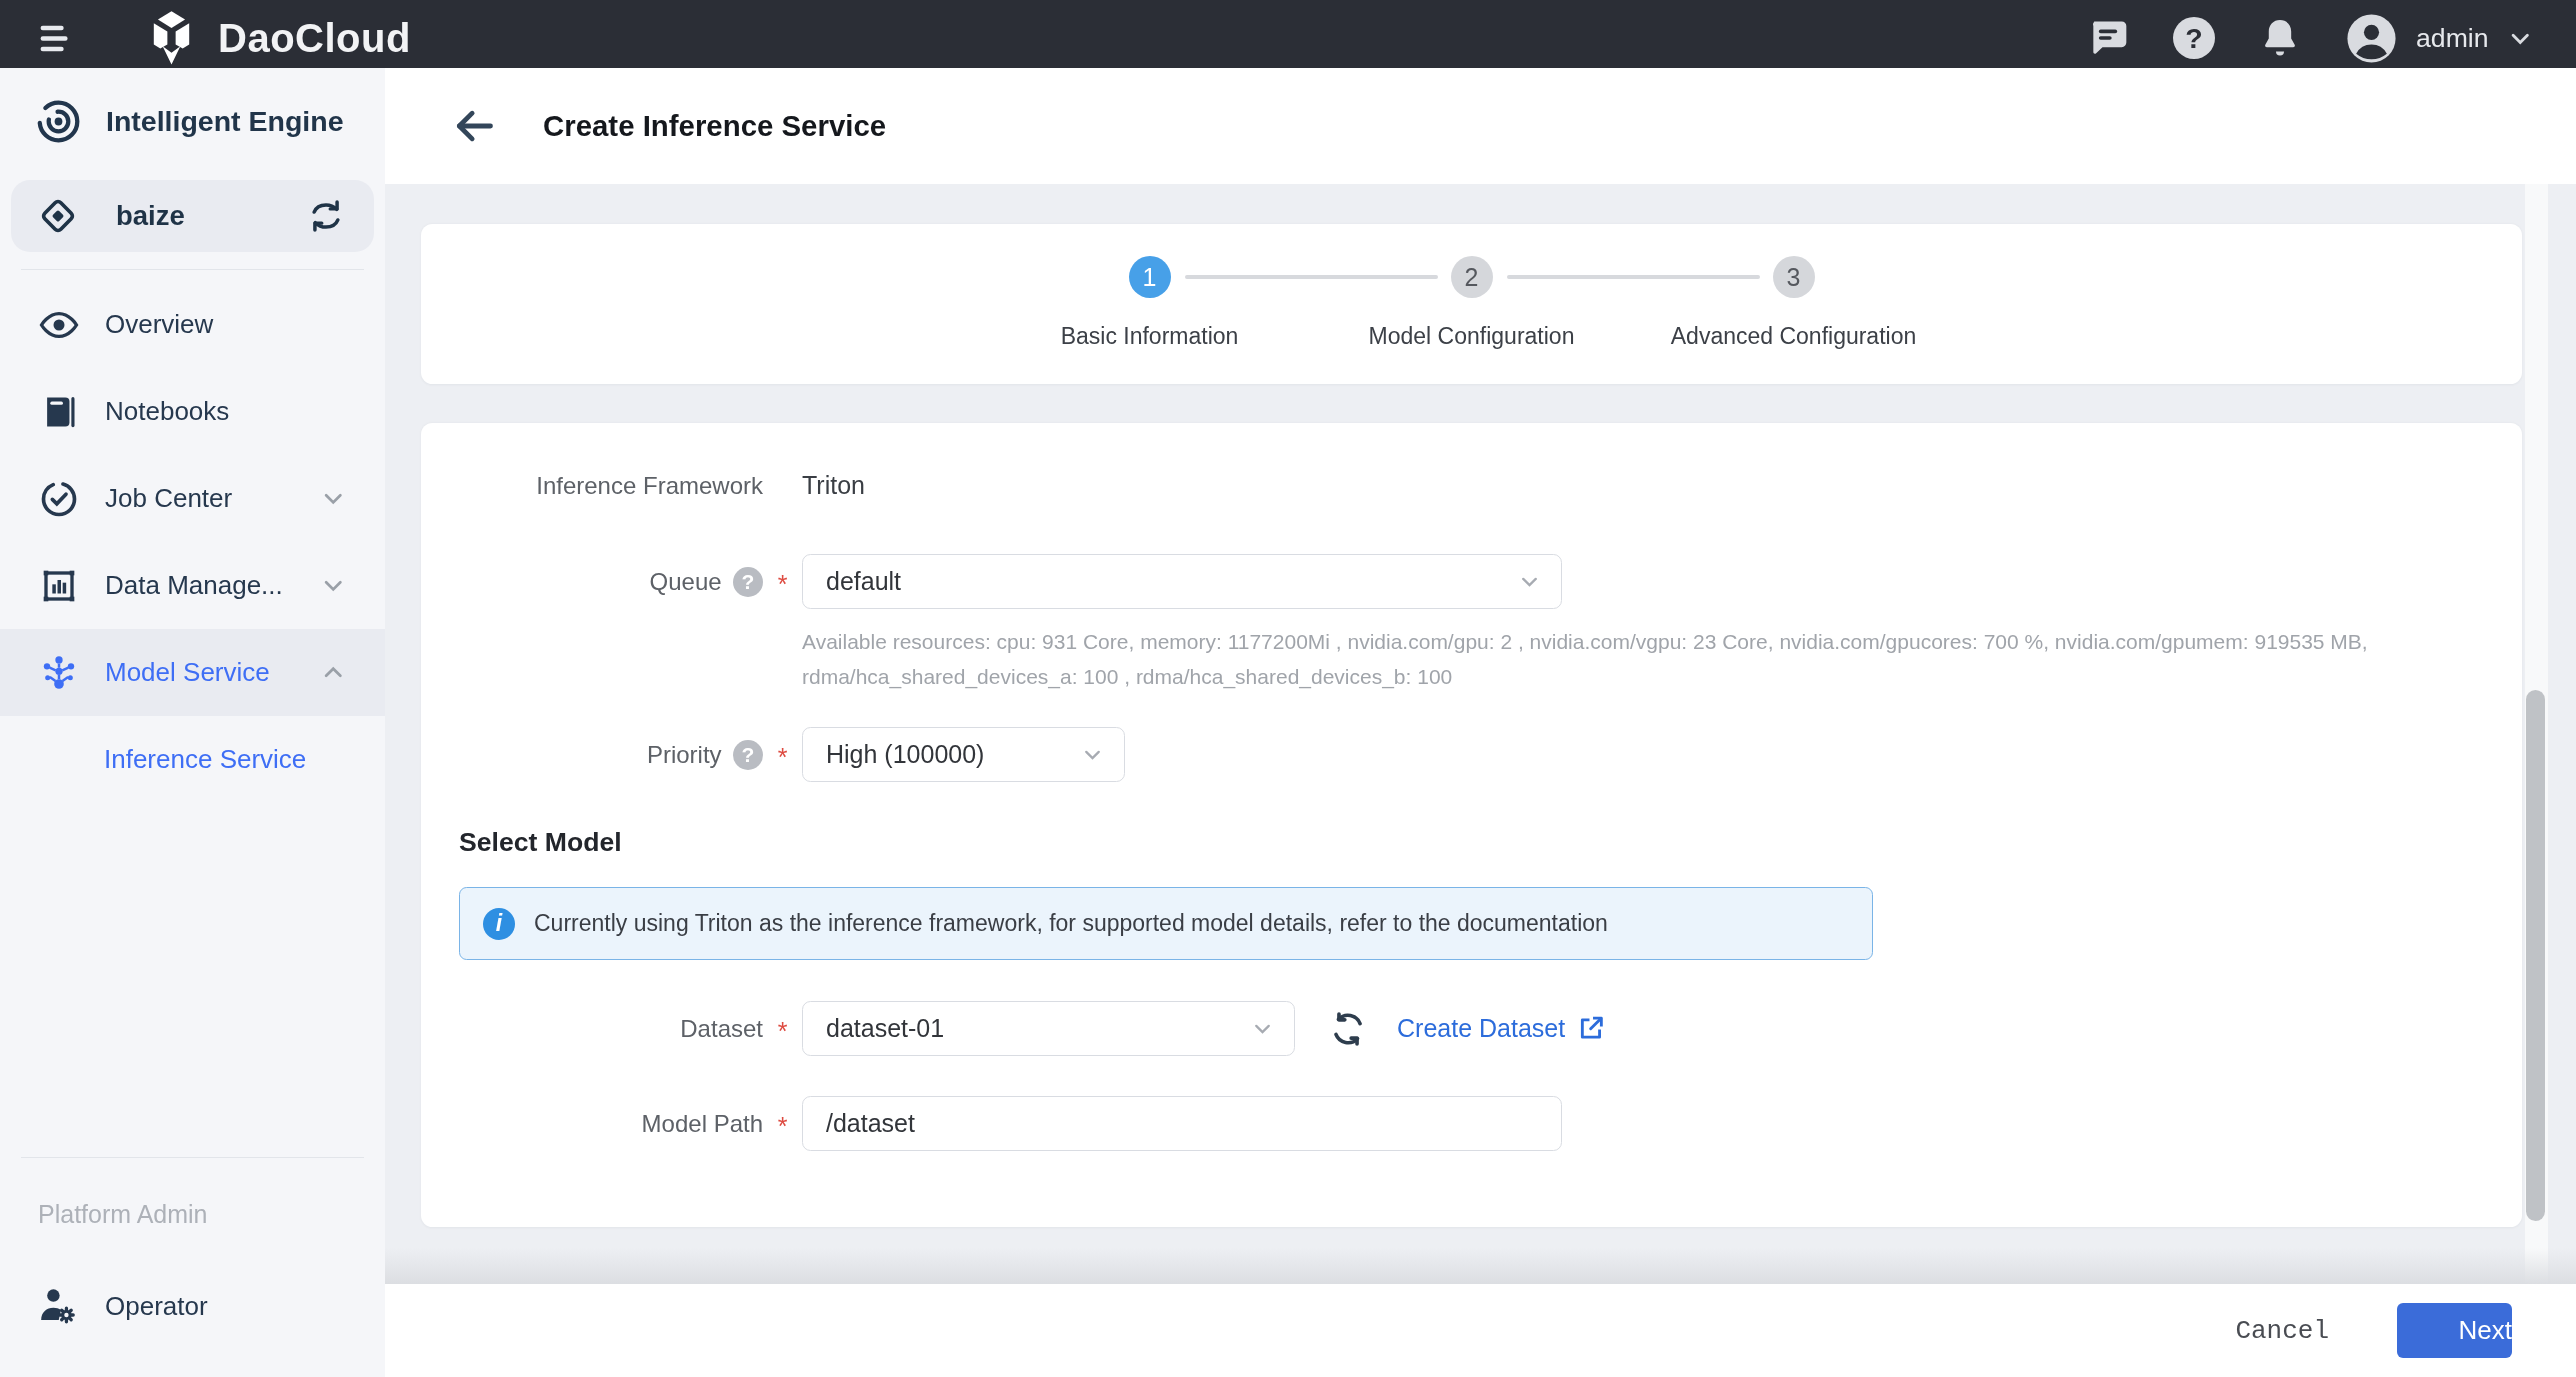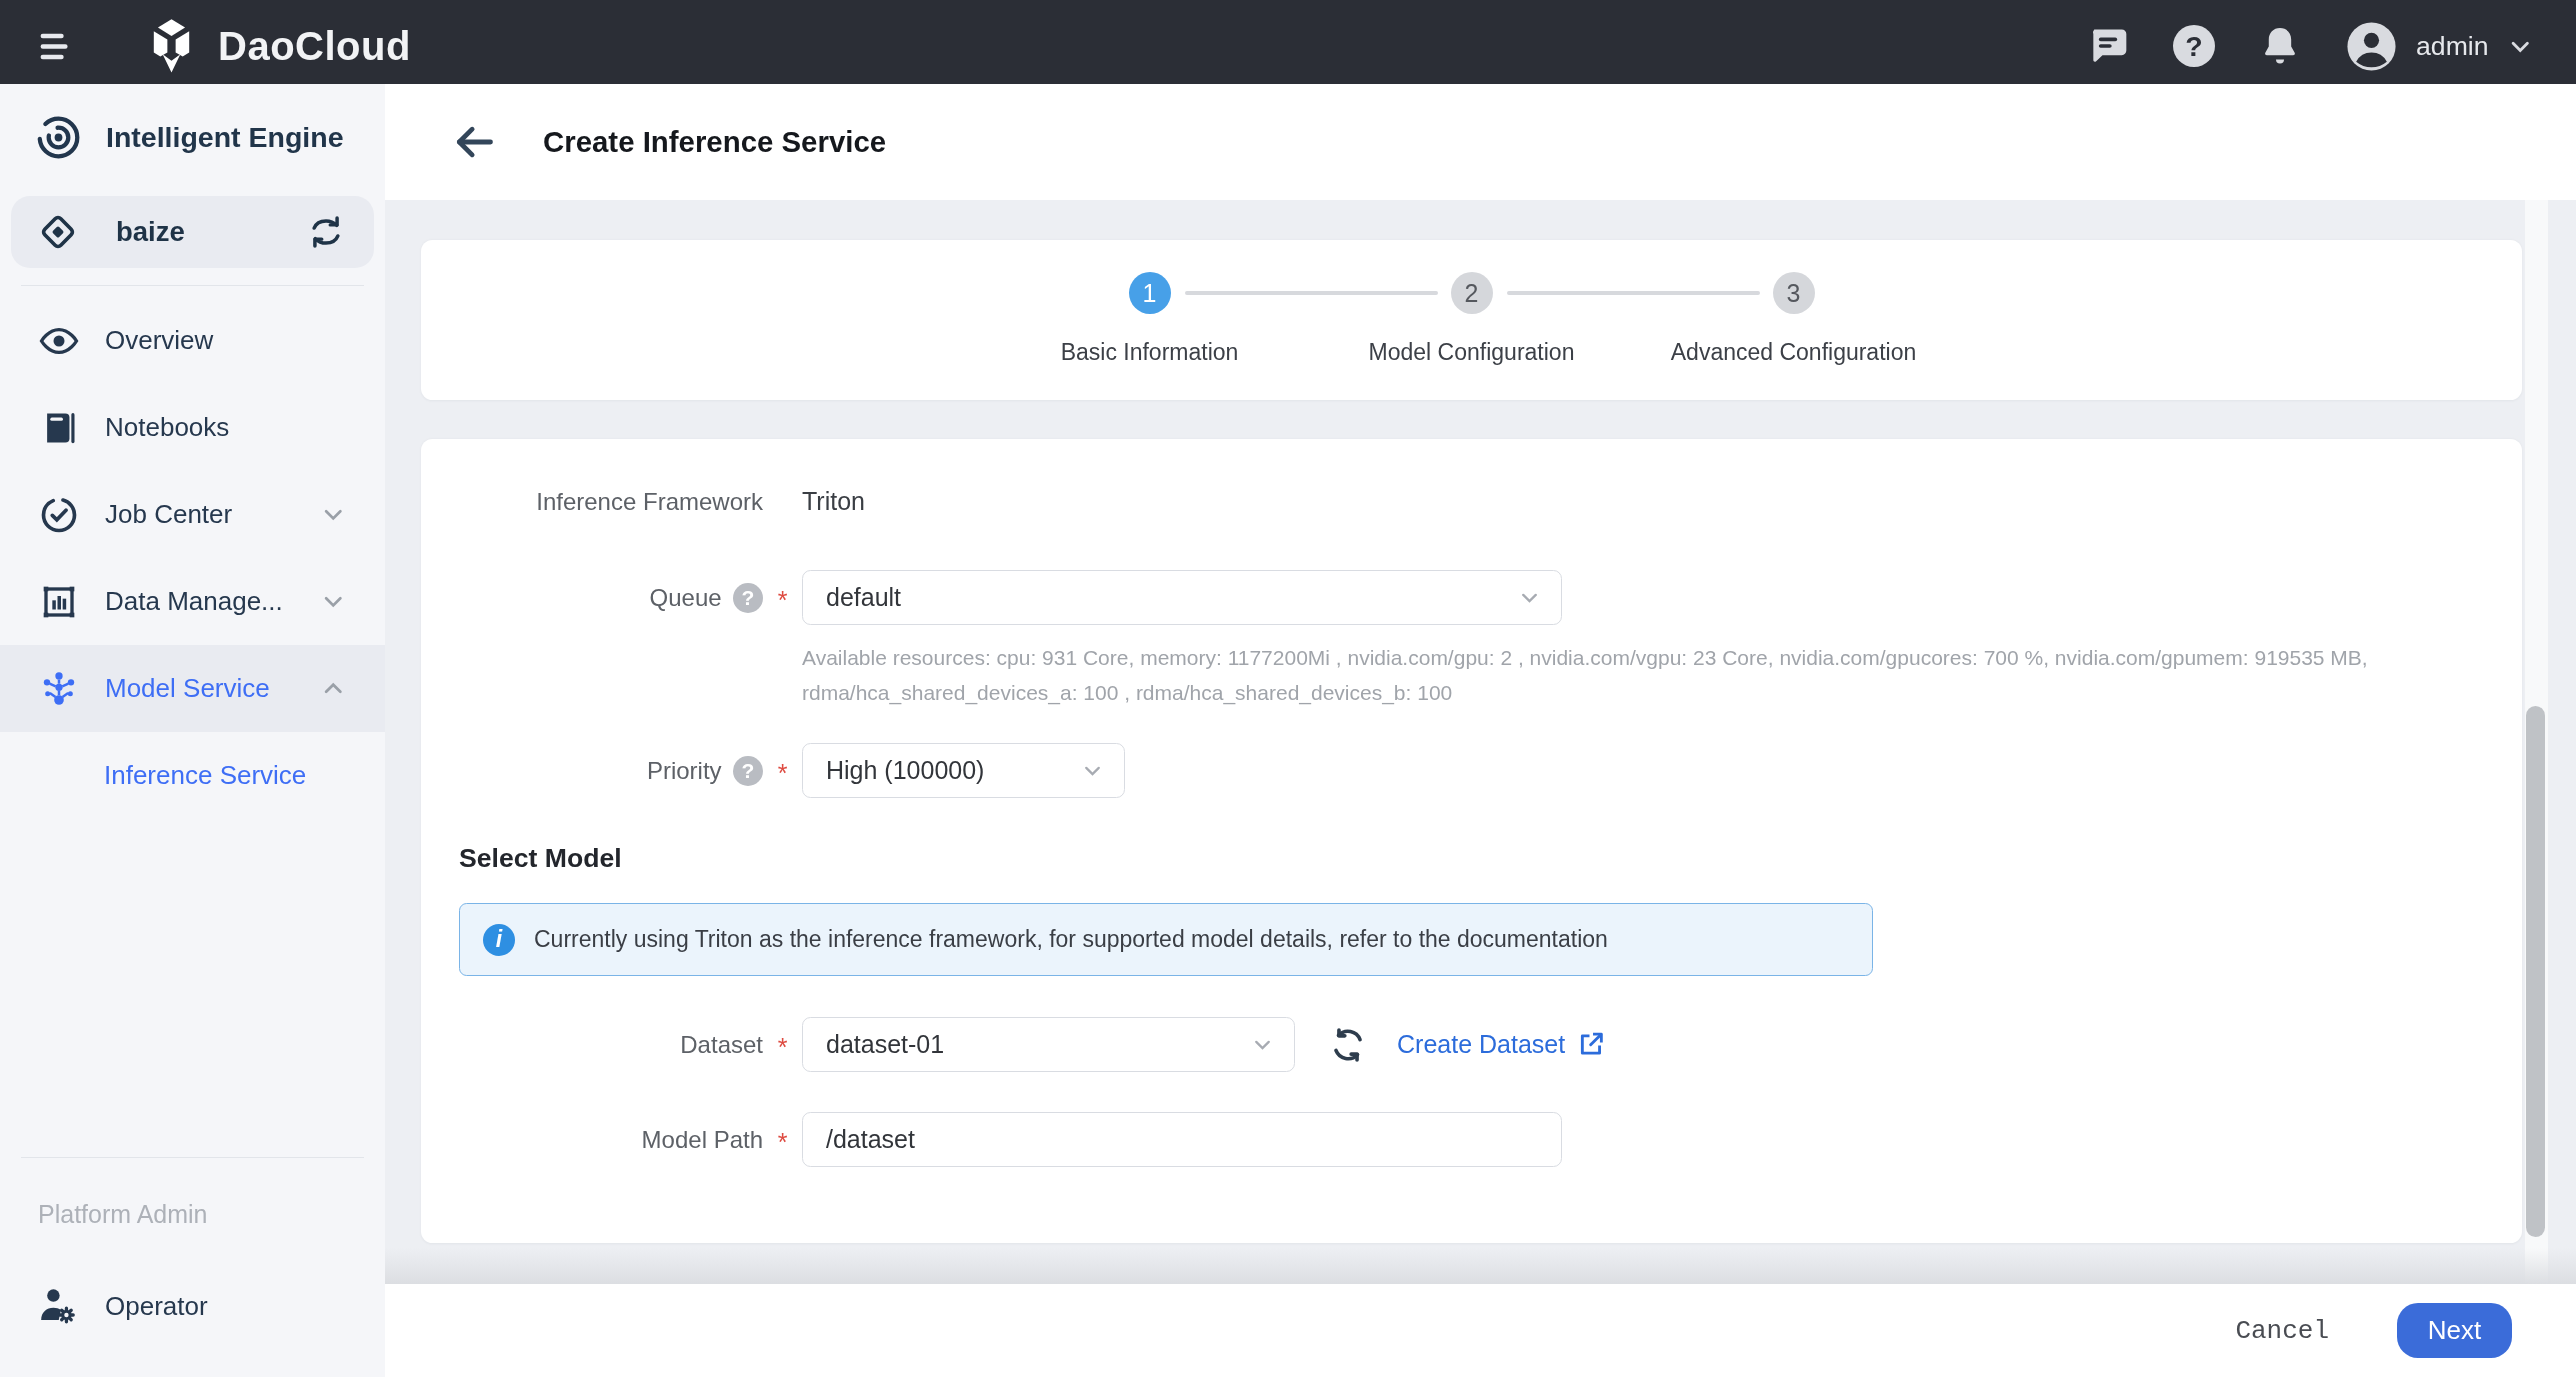--- a/index.html
+++ b/index.html
@@ -2,21 +2,21 @@
 <html style="font-size:15px"><head>
 <meta charset="utf-8">
 <style>
   * { margin:0; padding:0; box-sizing:border-box; }
   html,body { width:2576px; height:1377px; }
   body { font-family:"Liberation Sans", sans-serif; background:#edeff3; overflow:hidden; }
 
   .app { width:2576px; height:1377px; display:flex; flex-direction:column; }
 
   
-  .topbar { height:84px; background:#2b2e36; display:flex; align-items:center; padding:8px 42px 0 34px; flex:0 0 auto; }
+  .topbar { height:68px; background:#2b2e36; display:flex; align-items:center; padding:8px 42px 0 34px; flex:0 0 auto; }
   .hamburger { width:49px; height:49px; display:flex; align-items:center; justify-content:center; cursor:pointer; }
   .brand { display:flex; align-items:center; margin-left:59px; gap:17px; cursor:pointer; }
   .brand-name { color:#f2f3f5; font-size:40px; font-weight:700; letter-spacing:0.5px; }
   .topbar-spacer { flex:1; }
   .topbar-actions { display:flex; align-items:center; gap:42px; }
   .tb-icon { width:44px; height:44px; display:flex; align-items:center; justify-content:center; cursor:pointer; }
   .help-badge { width:42px; height:42px; border-radius:50%; background:#d9dbe0; color:#2b2e36; font-size:28.5px; font-weight:700; display:flex; align-items:center; justify-content:center; }
   .tb-user { display:flex; align-items:center; gap:17px; cursor:pointer; }
   .tb-username { color:#e6e8ec; font-size:26.6px; }
 
@@ -89,21 +89,21 @@
   .w-queue { width:760px; } .w-priority { width:323px; } .w-dataset { width:493px; }
 
   
   .sb-track { position:absolute; top:0; right:28.5px; width:23px; height:100%; background:#f8f9fa; }
   .sb-thumb { position:absolute; left:1.9px; top:506px; width:19px; height:531px; background:#bfc2c6; border-radius:9.5px; cursor:pointer; }
   .bottom-fade { position:absolute; left:0; right:0; bottom:0; height:36px; background:linear-gradient(to bottom, rgba(221,223,227,0), #dcdee2); pointer-events:none; }
 
   
   .footer { height:93px; background:#fff; display:flex; align-items:center; justify-content:flex-end; gap:68px; padding-right:64px; flex:0 0 auto; }
   .cancel-btn { font-size:26px; color:#494c52; cursor:pointer; background:none; border:none; font-family:Liberation Mono, monospace; }
-  .next-btn { width:115px; height:55px; border:none; border-radius:21px; background:#3b6cd9; color:#fff; font-size:26px; font-family:"Liberation Sans", sans-serif; cursor:pointer; }
+  .next-btn { width:115px; height:55px; border:none; border-radius:6px; background:#3b6cd9; color:#fff; font-size:26px; font-family:"Liberation Sans", sans-serif; cursor:pointer;text-align:right; }
 
   svg { display:block; }
 </style>
 </head>
 <body>
 
 <div class="app">
 
   <header class="topbar">
     <div class="hamburger">

